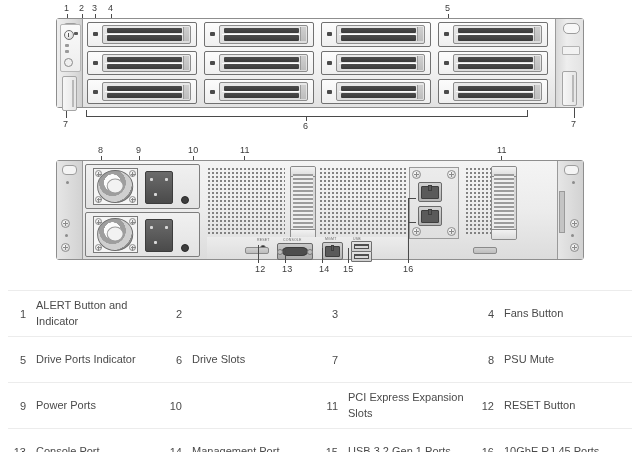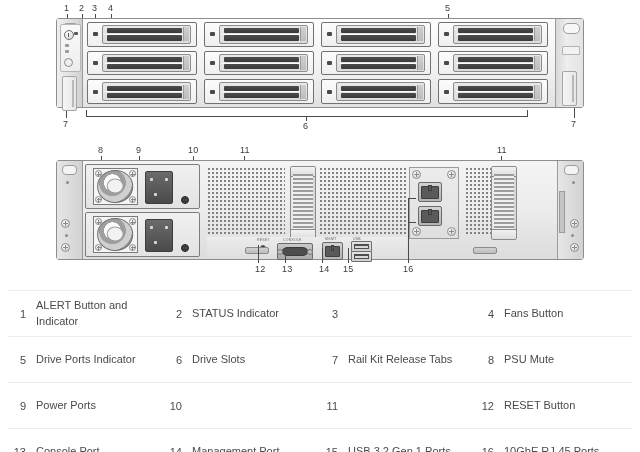--- a/index.html
+++ b/index.html
@@ -652,21 +652,20 @@
 
   <div class="legend">
 
     <div class="lg-row">
       <div class="lg-cell">
         <span class="lg-num">1</span>
         <span class="lg-txt">ALERT Button  and Indicator</span>
       </div>
       <div class="lg-cell">
         <span class="lg-num">2</span>
-        <span class="lg-txt">STATUS Indicator</span>
       </div>
       <div class="lg-cell">
         <span class="lg-num">3</span>
       </div>
       <div class="lg-cell">
         <span class="lg-num">4</span>
         <span class="lg-txt">Fans Button</span>
       </div>
     </div>
 
@@ -674,38 +673,38 @@
       <div class="lg-cell">
         <span class="lg-num">5</span>
         <span class="lg-txt">Drive Ports Indicator</span>
       </div>
       <div class="lg-cell">
         <span class="lg-num">6</span>
         <span class="lg-txt">Drive Slots</span>
       </div>
       <div class="lg-cell">
         <span class="lg-num">7</span>
-        <span class="lg-txt">Rail Kit Release Tabs</span>
       </div>
       <div class="lg-cell">
         <span class="lg-num">8</span>
         <span class="lg-txt">PSU Mute</span>
       </div>
     </div>
 
     <div class="lg-row">
       <div class="lg-cell">
         <span class="lg-num">9</span>
         <span class="lg-txt">Power Ports</span>
       </div>
       <div class="lg-cell">
         <span class="lg-num">10</span>
       </div>
       <div class="lg-cell">
         <span class="lg-num">11</span>
+        <span class="lg-txt">PCI Express Expansion Slots</span>
       </div>
       <div class="lg-cell">
         <span class="lg-num">12</span>
         <span class="lg-txt">RESET Button</span>
       </div>
     </div>
 
     <div class="lg-row">
       <div class="lg-cell">
         <span class="lg-num">13</span>

